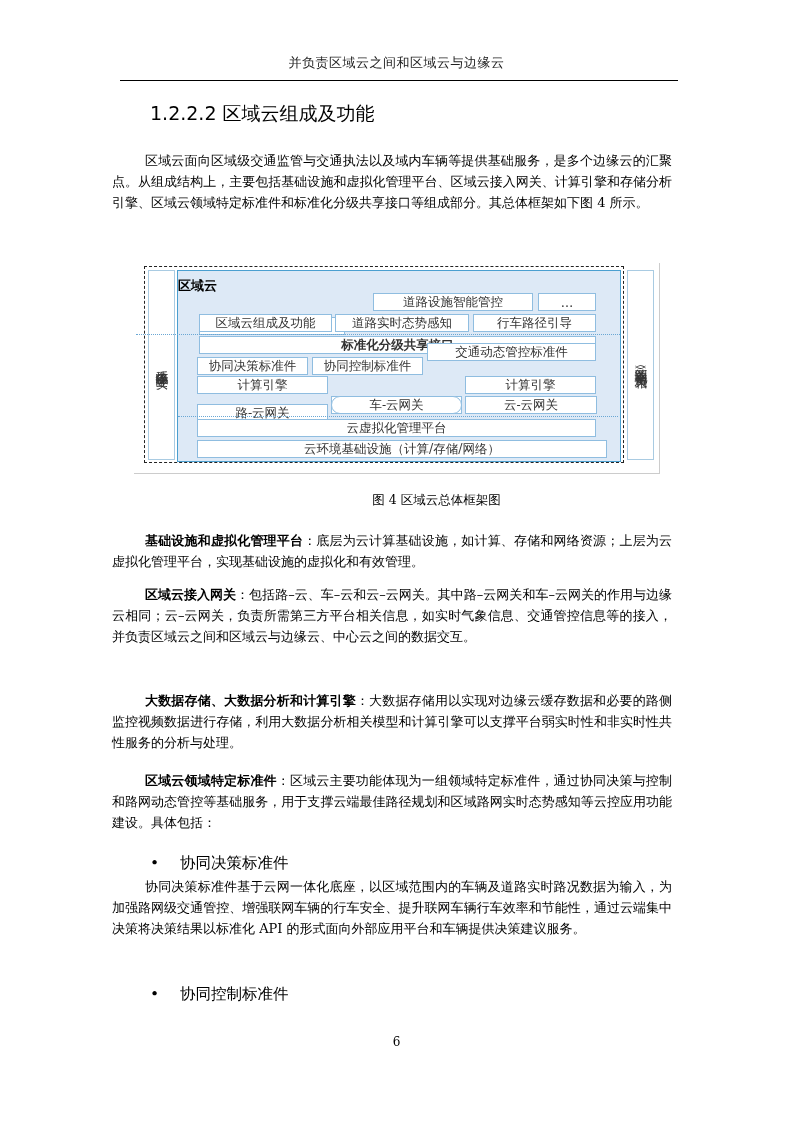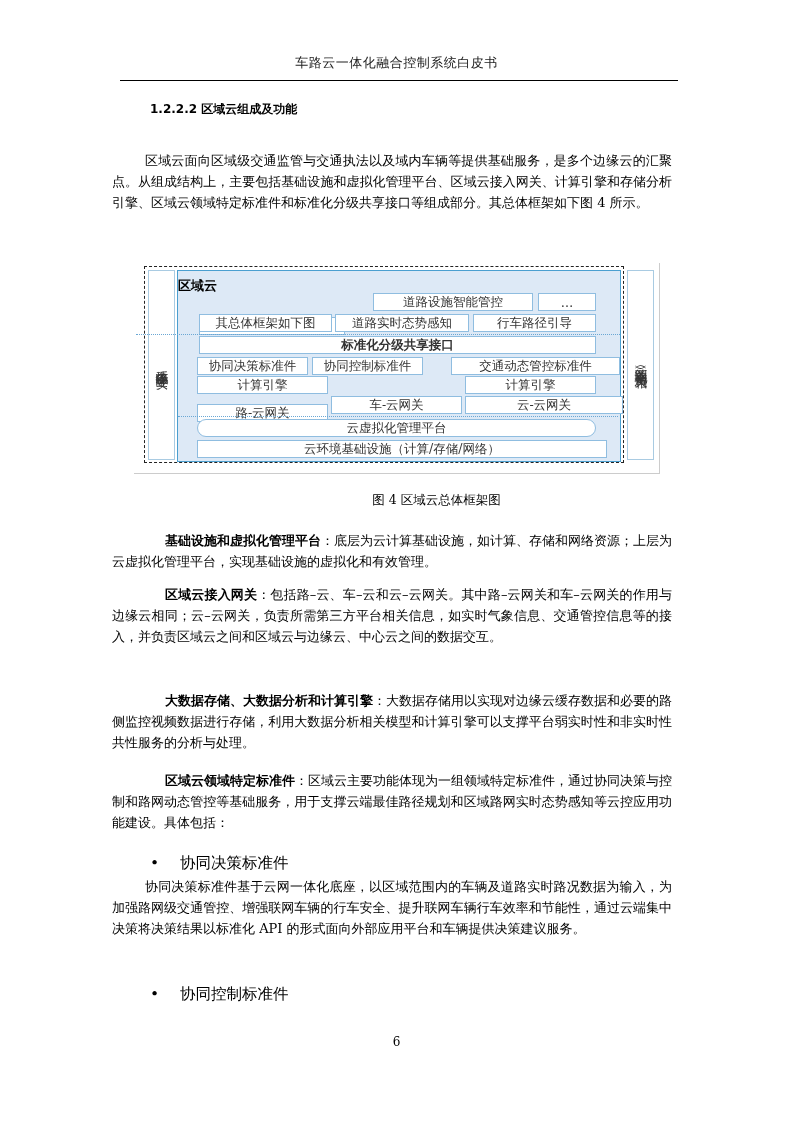--- a/index.html
+++ b/index.html
@@ -1,25 +1,25 @@
 <!DOCTYPE html>
 <html><head>
 <meta charset="utf-8">
 <style>
   html, body { margin:0; padding:0; background:#ffffff; }
   body { width:793px; height:1122px; position:relative; overflow:hidden;
          font-family:"DejaVu Serif","Liberation Serif",serif; color:#000; }
   .header-title { position:absolute; left:0; width:793px; top:54px; text-align:center;
          font-size:13px; color:#222; letter-spacing:0.5px; }
   .header-rule { position:absolute; left:120px; width:558px; top:80px; height:0; border-top:1.2px solid #000; }
-  .section-heading { position:absolute; left:150px; top:101px; font-size:12px; font-weight:bold;
+  .section-heading { position:absolute; left:150px; top:101px; font-size:19px; font-weight:normal;
          font-family:"DejaVu Sans","Liberation Sans",sans-serif; }
   .para { position:absolute; left:112px; width:560px; font-size:13px; line-height:21px;
           text-align:justify; text-indent:33px; }
-  .para b { font-family:"DejaVu Sans","Liberation Sans",sans-serif; font-weight:bold;margin-left:20px; }
+  .para b { font-family:"DejaVu Sans","Liberation Sans",sans-serif; font-weight:bold; }
   .bullet { position:absolute; left:150px; font-size:15.5px; }
   .bullet .dot { display:inline-block; width:30px; }
   .caption { position:absolute; left:0; width:793px; top:492px; text-align:center; font-size:12.5px;padding-left:40px; }
   .page-number { position:absolute; left:0; width:793px; top:1035px; text-align:center; font-size:12px; }
 
   
   .figure { position:absolute; left:134px; top:263px; width:525px; height:210px; background:#fff;
             border-right:1px solid #ccc; border-bottom:1px solid #ccc; }
   .dashed { position:absolute; left:144px; top:266px; width:478px; height:195px; border:1.5px dashed #222; }
   .side-col { position:absolute; border:1.5px solid #a9cbe2; background:#fff;
@@ -29,61 +29,61 @@
             background:#dde9f6; border:1.5px solid #4a9fd0; }
   .region-title { position:absolute; left:0; width:100%; top:6px; font-size:13px; font-weight:bold;
            font-family:"DejaVu Sans","Liberation Sans",sans-serif; }
   .cell { position:absolute; background:#fff; border:1.3px solid #8fbde0; font-size:12.5px; color:#333;
           display:flex; align-items:center; justify-content:center; white-space:nowrap; box-sizing:border-box; }
   .dotline { position:absolute; border-top:1px dotted #6aa7d4; height:0; }
 </style>
 </head>
 <body>
 
-<div class="header-title">车路云一体化融合控制系统白皮书</div>
+<div class="header-title">并负责区域云之间和区域云与边缘云</div>
 <div class="header-rule"></div>
 
 <div class="section-heading">1.2.2.2 区域云组成及功能</div>
 
 <div class="para" style="top:150px;">区域云面向区域级交通监管与交通执法以及域内车辆等提供基础服务，是多个边缘云的汇聚点。从组成结构上，主要包括基础设施和虚拟化管理平台、区域云接入网关、计算引擎和存储分析引擎、区域云领域特定标准件和标准化分级共享接口等组成部分。其总体框架如下图 4 所示。</div>
 
 <div class="figure"></div>
 <div class="dashed"></div>
 <div class="side-col" style="left:148px; top:270px; width:25px; height:188px;">安全保障体系</div>
 <div class="side-col" style="left:627px; top:270px; width:25px; height:188px;">相关平台（地图等）</div>
 
 <div class="region">
   <div class="region-title">区域云</div>
 </div>
 
 <div class="cell" style="left:199px; top:293px; width:146px; height:18px;margin-top:24px;">路网交通智能管控</div>
 <div class="cell" style="left:373px; top:293px; width:160px; height:18px;">道路设施智能管控</div>
 <div class="cell" style="left:538px; top:293px; width:58px; height:18px;">…</div>
 
-<div class="cell" style="left:199px; top:314px; width:133px; height:18px;">其总体框架如下图</div>
+<div class="cell" style="left:199px; top:314px; width:133px; height:18px;">区域云组成及功能</div>
 <div class="cell" style="left:335px; top:314px; width:134px; height:18px;">道路实时态势感知</div>
 <div class="cell" style="left:473px; top:314px; width:123px; height:18px;">行车路径引导</div>
 <div class="dotline" style="left:136px; top:334px; width:484px;"></div>
 
 <div class="cell" style="left:199px; top:336px; width:397px; height:18px;font-weight:bold;">标准化分级共享接口</div>
 
 <div class="cell" style="left:197px; top:357px; width:111px; height:18px;">协同决策标准件</div>
 <div class="cell" style="left:312px; top:357px; width:111px; height:18px;">协同控制标准件</div>
-<div class="cell" style="left:427px; top:357px; width:169px; height:18px;margin-left:24px;">交通动态管控标准件</div>
+<div class="cell" style="left:427px; top:343px; width:169px; height:18px;">交通动态管控标准件</div>
 
 <div class="cell" style="left:197px; top:376px; width:131px; height:18px;">计算引擎</div>
 <div class="cell" style="left:331px; top:396px; width:131px; height:18px;">大数据储存</div>
 <div class="cell" style="left:465px; top:376px; width:131px; height:18px;">计算引擎</div>
 
 <div class="cell" style="left:197px; top:396px; width:131px; height:18px;margin-top:8px;">路-云网关</div>
-<div class="cell" style="left:331px; top:396px; width:131px; height:18px;">车-云网关</div>
-<div class="cell" style="left:465px; top:396px; width:158px; height:18px;">云-云网关</div>
+<div class="cell" style="left:331px; top:396px; width:131px; height:18px;border-radius:9px;">车-云网关</div>
+<div class="cell" style="left:465px; top:396px; width:132px; height:18px;">云-云网关</div>
 <div class="dotline" style="left:178px; top:416px; width:440px;"></div>
 
-<div class="cell" style="left:197px; top:419px; width:399px; height:18px;border-radius:9px;">云虚拟化管理平台</div>
+<div class="cell" style="left:197px; top:419px; width:399px; height:18px;">云虚拟化管理平台</div>
 
 <div class="cell" style="left:197px; top:440px; width:410px; height:18px;">云环境基础设施（计算/存储/网络）</div>
 
 <div class="caption">图 4  区域云总体框架图</div>
 
 <div class="para" style="top:530px;"><b>基础设施和虚拟化管理平台</b><span>：底层为云计算基础设施，如计算、存储和网络资源；上层为云虚拟化管理平台，实现基础设施的虚拟化和有效管理。</span></div>
 <div class="para" style="top:584px;"><b>区域云接入网关</b><span>：包括路–云、车–云和云–云网关。其中路–云网关和车–云网关的作用与边缘云相同；云–云网关，负责所需第三方平台相关信息，如实时气象信息、交通管控信息等的接入，并负责区域云之间和区域云与边缘云、中心云之间的数据交互。</span></div>
 <div class="para" style="top:690px;"><b>大数据存储、大数据分析和计算引擎</b><span>：大数据存储用以实现对边缘云缓存数据和必要的路侧监控视频数据进行存储，利用大数据分析相关模型和计算引擎可以支撑平台弱实时性和非实时性共性服务的分析与处理。</span></div>
 <div class="para" style="top:770px;"><b>区域云领域特定标准件</b><span>：区域云主要功能体现为一组领域特定标准件，通过协同决策与控制和路网动态管控等基础服务，用于支撑云端最佳路径规划和区域路网实时态势感知等云控应用功能建设。具体包括：</span></div>
 

